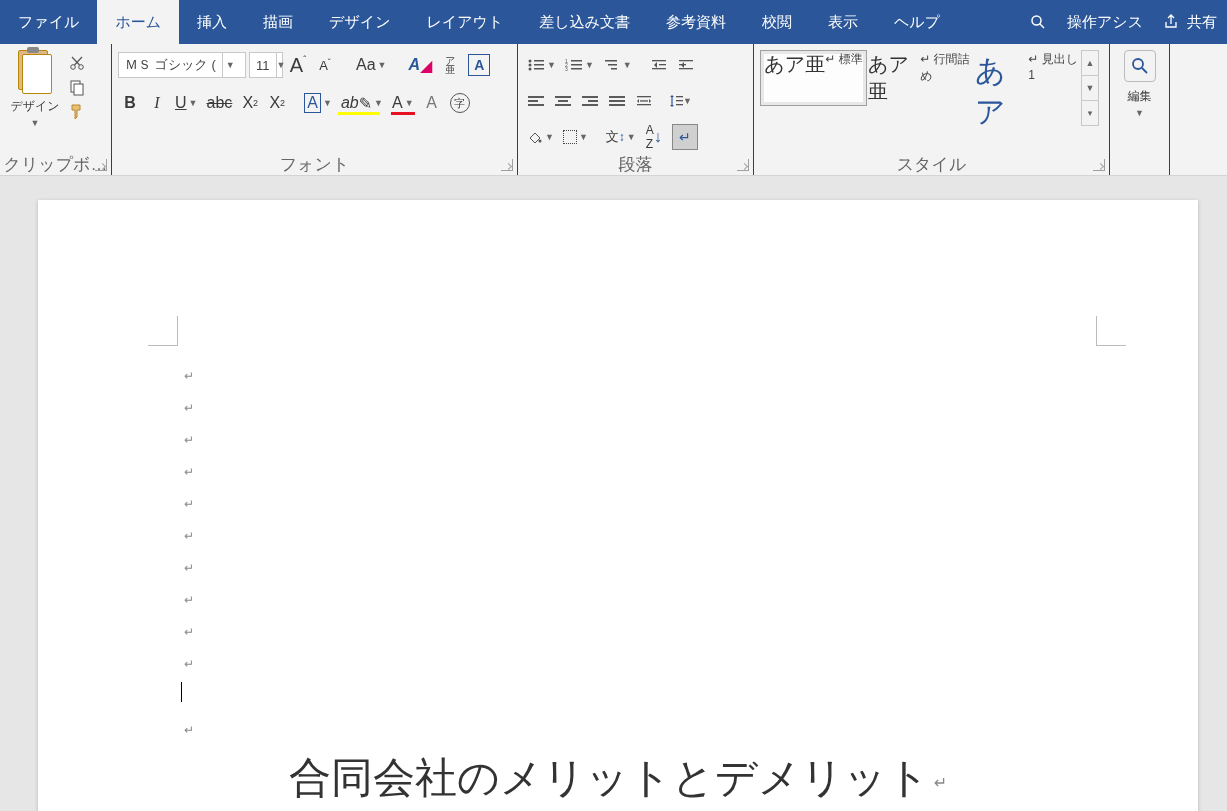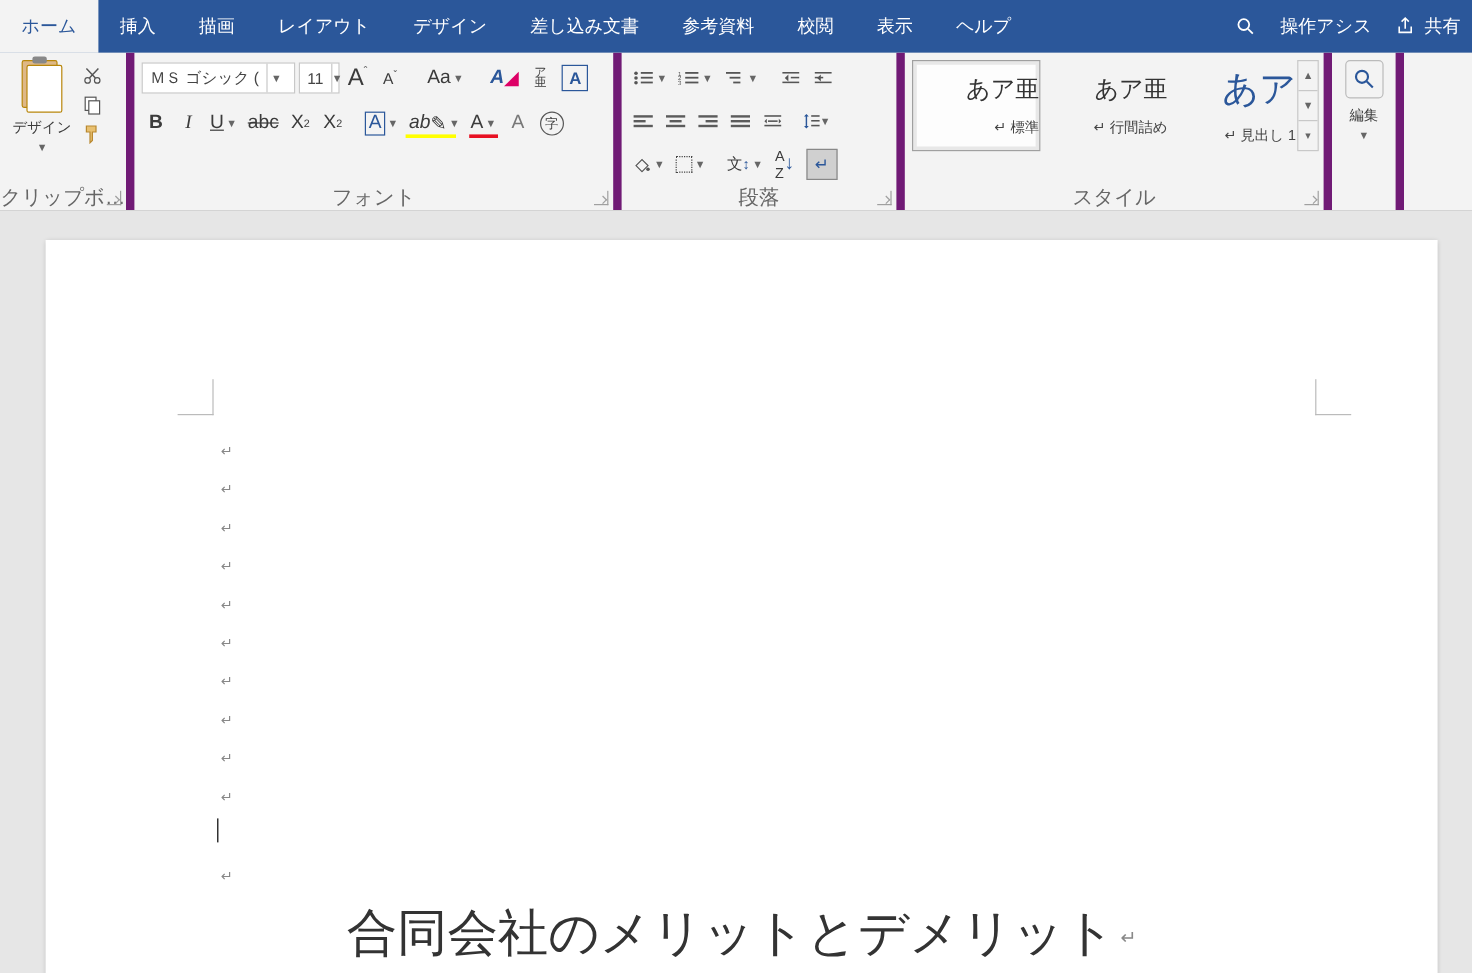--- a/index.html
+++ b/index.html
@@ -8,21 +8,21 @@
   
   .tabstrip { background:#2b579a; height:44px; display:flex; align-items:stretch; color:#fff; font-size:15px; }
   .tab { padding:0 18px; display:flex; align-items:center; cursor:pointer; white-space:nowrap; }
   .tab.active { background:#f3f3f3; color:#2b579a; }
   .tab-spacer { flex:1; }
   .search-assist { display:flex; align-items:center; gap:21px; padding:0 10px; }
   .share { display:flex; align-items:center; gap:6px; padding:0 10px; }
 
   
   .ribbon { background:#f3f3f3; height:132px; display:flex; border-bottom:1px solid #d4d4d4; }
-  .group { border-right:7px solid #701a75; display:flex; flex-direction:column; position:relative; }
+  .group { border-right:1px solid #701a75; display:flex; flex-direction:column; position:relative; }
   .group-body { flex:1; display:flex; align-items:flex-start; padding:4px 6px 0 6px; }
   .group-label { height:22px; font-size:17px; color:#666; text-align:center; display:flex; align-items:center; justify-content:center; position:relative; }
   .group-launcher { position:absolute; right:4px; bottom:4px; width:12px; height:12px; border:1px solid #a0a0a0; border-top:none; border-left:none; }
   .group-launcher::after { content:""; position:absolute; right:1px; bottom:1px; width:4px; height:4px; border-right:1px solid #a0a0a0; border-bottom:1px solid #a0a0a0; transform:rotate(-45deg);}
   .col { display:flex; flex-direction:column; align-items:center; justify-content:flex-start; }
   .vsplit { display:flex; flex-direction:column; gap:2px; }
 
   
   .paste-btn { width:58px; text-align:center; font-size:12px; color:#3b3b3b; padding-top:2px;}
   .paste-icon { width:34px; height:44px; margin:2px auto 2px auto; position:relative; }
@@ -62,21 +62,21 @@
   .lines.left span:nth-child(2){width:60%;}
   .lines.center span:nth-child(2){width:60%; align-self:center;}
   .lines.right span:nth-child(2){width:60%; align-self:flex-end;}
   .lines.just span{width:100%;}
   .showmarks{ width:26px; height:26px; border:1px solid #888; background:#e8e8e8;}
   .showmarks.active{ background:#d0d0d0; border:1px solid #888;}
   .border-btn .swatch{ width:14px;height:14px; border:1px dotted #444; display:inline-block;}
 
   
   .style-gallery { display:flex; }
-  .style-item { width:107px; height:76px; border:1px solid transparent; display:flex; flex-direction:column; align-items:flex-end; justify-content:center; font-size:12px; color:#444; cursor:pointer;}
+  .style-item { width:107px; height:56px; border:1px solid transparent; display:flex; flex-direction:row; align-items:flex-start; justify-content:center; font-size:12px; color:#444; cursor:pointer;}
   .style-item.sel { border:1px solid #a0a0a0; background:#fdfdfd; box-shadow:inset 0 0 0 3px #e8e8e8;}
   .style-prev { font-size:20px; color:#333; margin-bottom:10px; }
   .style-prev.h1 { color:#2b579a; font-size:30px; }
   .style-name { font-size:12px; }
   .gallery-sb { width:18px; display:flex; flex-direction:column; border:1px solid #c8c8c8;}
   .gallery-sb div{ flex:1; display:flex; align-items:center; justify-content:center; font-size:9px; color:#666; border-bottom:1px solid #c8c8c8;}
   .gallery-sb div:last-child{border-bottom:none;}
 
   
   .edit-btn { width:48px; text-align:center; font-size:12px; color:#3b3b3b; padding-top:4px;}
@@ -97,25 +97,26 @@
   .cursor-line{ position:absolute; top:482px; left:143px; width:1px; height:20px; background:#000;}
   .doc-title { position:absolute; top:550px; left:0; right:0; text-align:center; font-size:42px; color:#333; font-family:"Yu Gothic","Meiryo",serif;}
   .doc-title .pm{ font-size:16px; color:#888; vertical-align:middle; margin-left:4px;}
 
   svg{display:block;}
 </style>
 </head>
 <body>
 
 <div class="tabstrip">
+  <div class="tab">ファイル</div>
   <div class="tab active">ホーム</div>
   <div class="tab">挿入</div>
   <div class="tab">描画</div>
+  <div class="tab">デザイン</div>
   <div class="tab">レイアウト</div>
-  <div class="tab">デザイン</div>
   <div class="tab">差し込み文書</div>
   <div class="tab">参考資料</div>
   <div class="tab">校閲</div>
   <div class="tab">表示</div>
   <div class="tab">ヘルプ</div>
   <div class="tab-spacer"></div>
   <div class="search-assist">
     <svg width="16" height="16" viewBox="0 0 16 16">
         <circle cx="6.5" cy="6.5" r="4.5" stroke="#fff" stroke-width="1.5" fill="none"></circle>
         <line x1="10" y1="10" x2="14" y2="14" stroke="#fff" stroke-width="1.5"></line>

